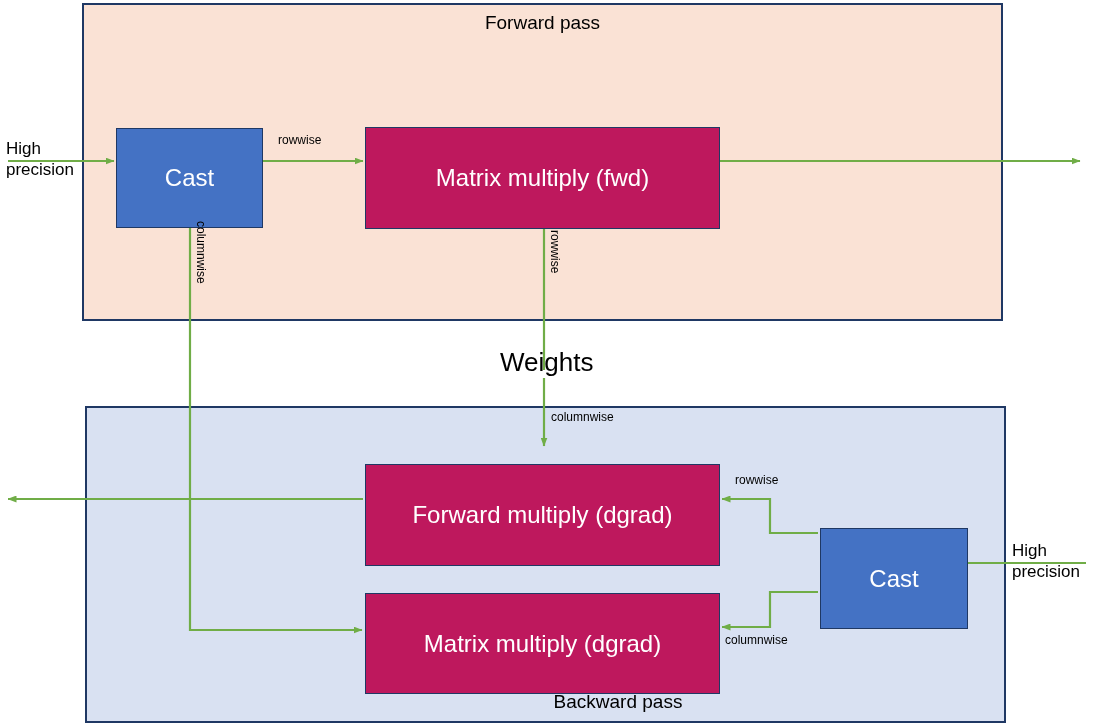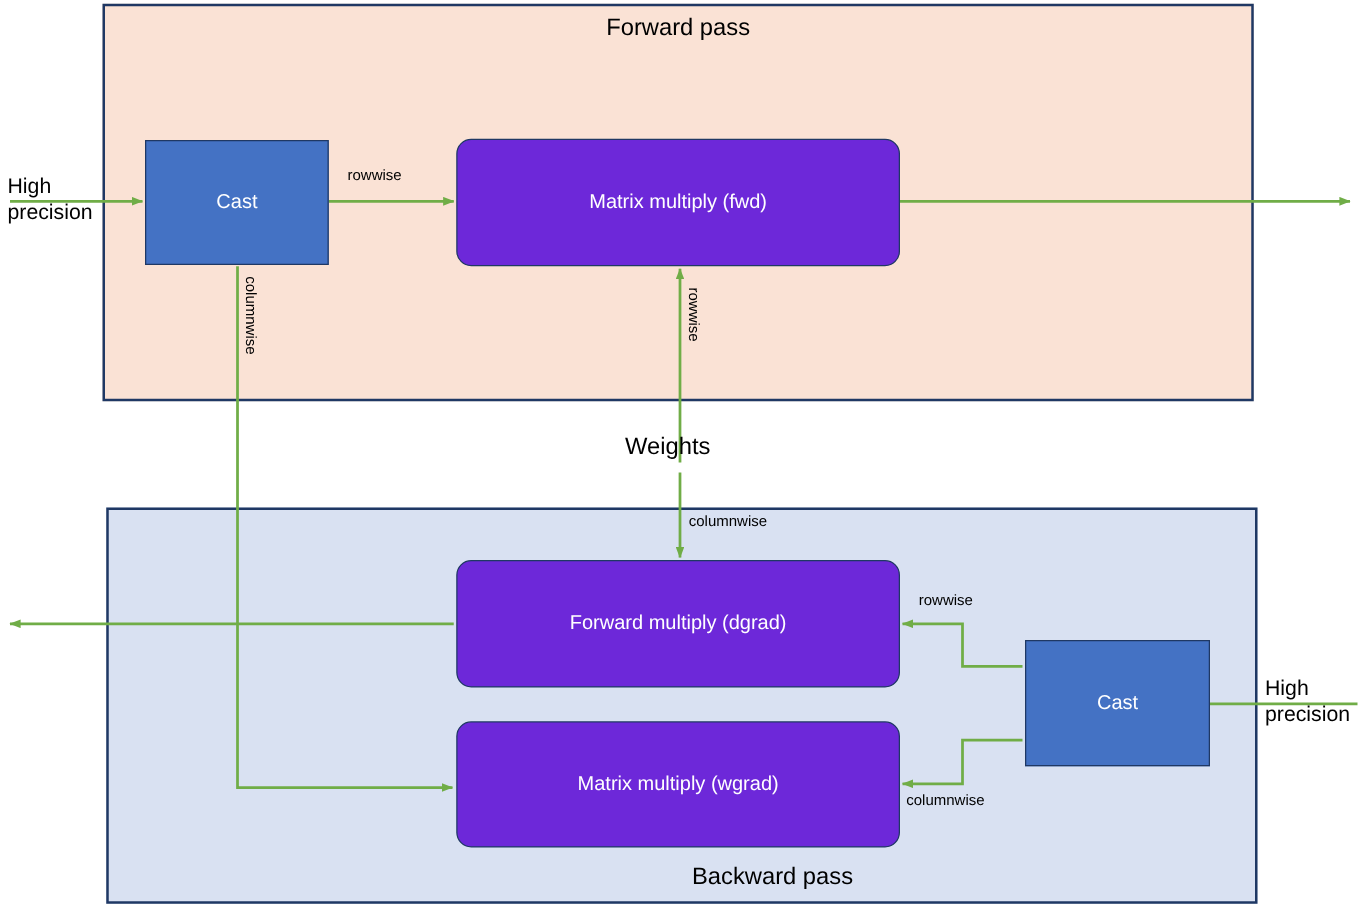--- a/index.html
+++ b/index.html
@@ -55,45 +55,46 @@
     width: 1066px;
   }
   .node-box {
     position: absolute;
     border: 1.5px solid #1F3864;
     box-sizing: border-box;
     display: flex;
     align-items: center;
     justify-content: center;
     color: #ffffff;
-    font-size: 16px;
+    font-size: 24px;
     white-space: nowrap;
+    margin-top: 16px;
   }
   .node-blue { background: #4472C4; }
-  .node-green { background: #6d28d9; border-radius: 12px; }
+  .node-green { background: #be185d; }
 
   #cast-fwd   { left: 116px; top: 112px; width: 147px; height: 100px; }
   #matmul-fwd { left: 365px; top: 111px; width: 355px; height: 102px; }
   #matmul-dgrad { left: 365px; top: 448px; width: 355px; height: 102px; }
   #matmul-wgrad { left: 365px; top: 577px; width: 355px; height: 101px; }
   #cast-bwd   { left: 820px; top: 512px; width: 148px; height: 101px; }
 
   .edge-label {
     position: absolute;
     font-size: 12px;
     color: #000000;
     white-space: nowrap;
   }
   .edge-label.vertical {
     writing-mode: vertical-rl;
     text-orientation: mixed;
   }
   .center-label {
     position: absolute;
-    font-size: 19px;
+    font-size: 26px;
     color: #000000;
     white-space: nowrap;
   }
   .two-line {
     position: absolute;
     font-size: 17px;
     color: #000000;
     line-height: 1.25;
   }
   svg.wires {
@@ -142,21 +143,21 @@
       <polyline points="818,592 770,592 770,627 722,627" marker-end="url(#arrowhead)"></polyline>
     </g>
   </svg>
 
   <div class="pass-title" id="forward-pass-title">Forward pass</div>
   <div class="pass-title" id="backward-pass-title">Backward pass</div>
 
   <div class="node-box node-blue" id="cast-fwd">Cast</div>
   <div class="node-box node-green" id="matmul-fwd">Matrix multiply (fwd)</div>
   <div class="node-box node-green" id="matmul-dgrad">Forward multiply (dgrad)</div>
-  <div class="node-box node-green" id="matmul-wgrad">Matrix multiply (wgrad)</div>
+  <div class="node-box node-green" id="matmul-wgrad">Matrix multiply (dgrad)</div>
   <div class="node-box node-blue" id="cast-bwd">Cast</div>
 
   <div class="center-label" style="left:500px; top:347px;">Weights</div>
 
   <div class="two-line" style="left:6px; top:138px;">
     <div>High</div>
     <div>precision</div>
   </div>
 
   <div class="two-line" style="left:1012px; top:540px;">

